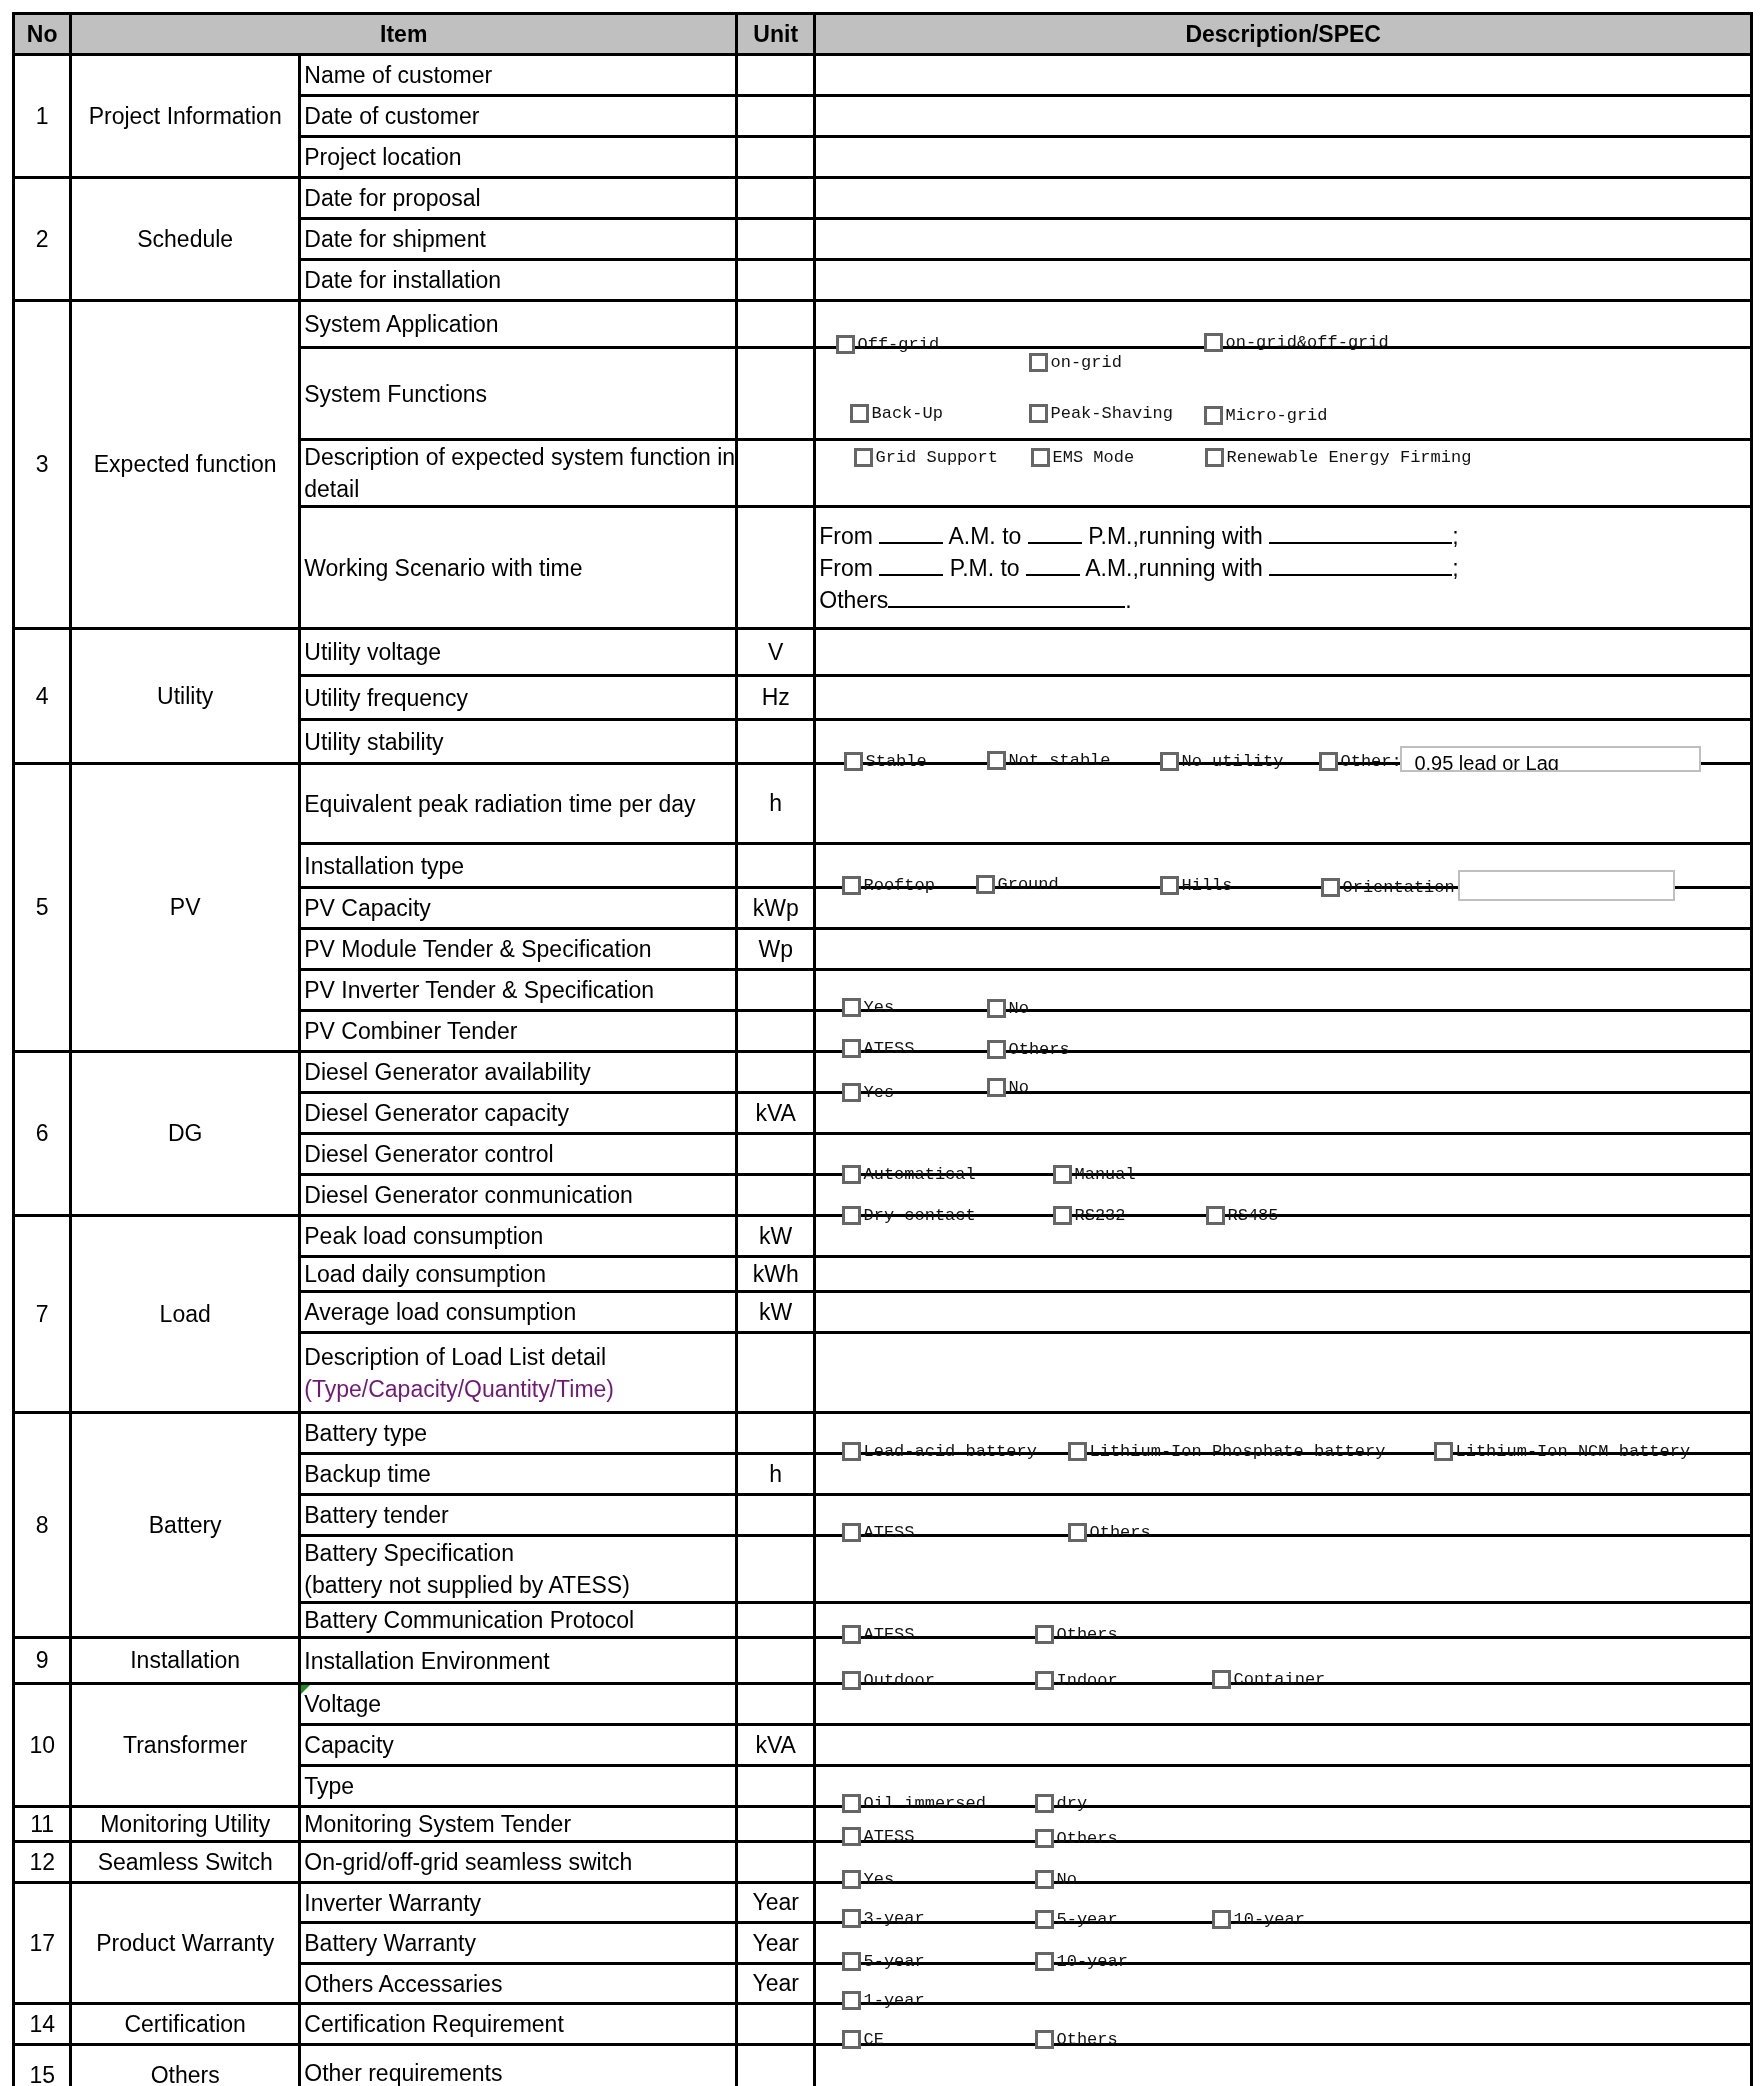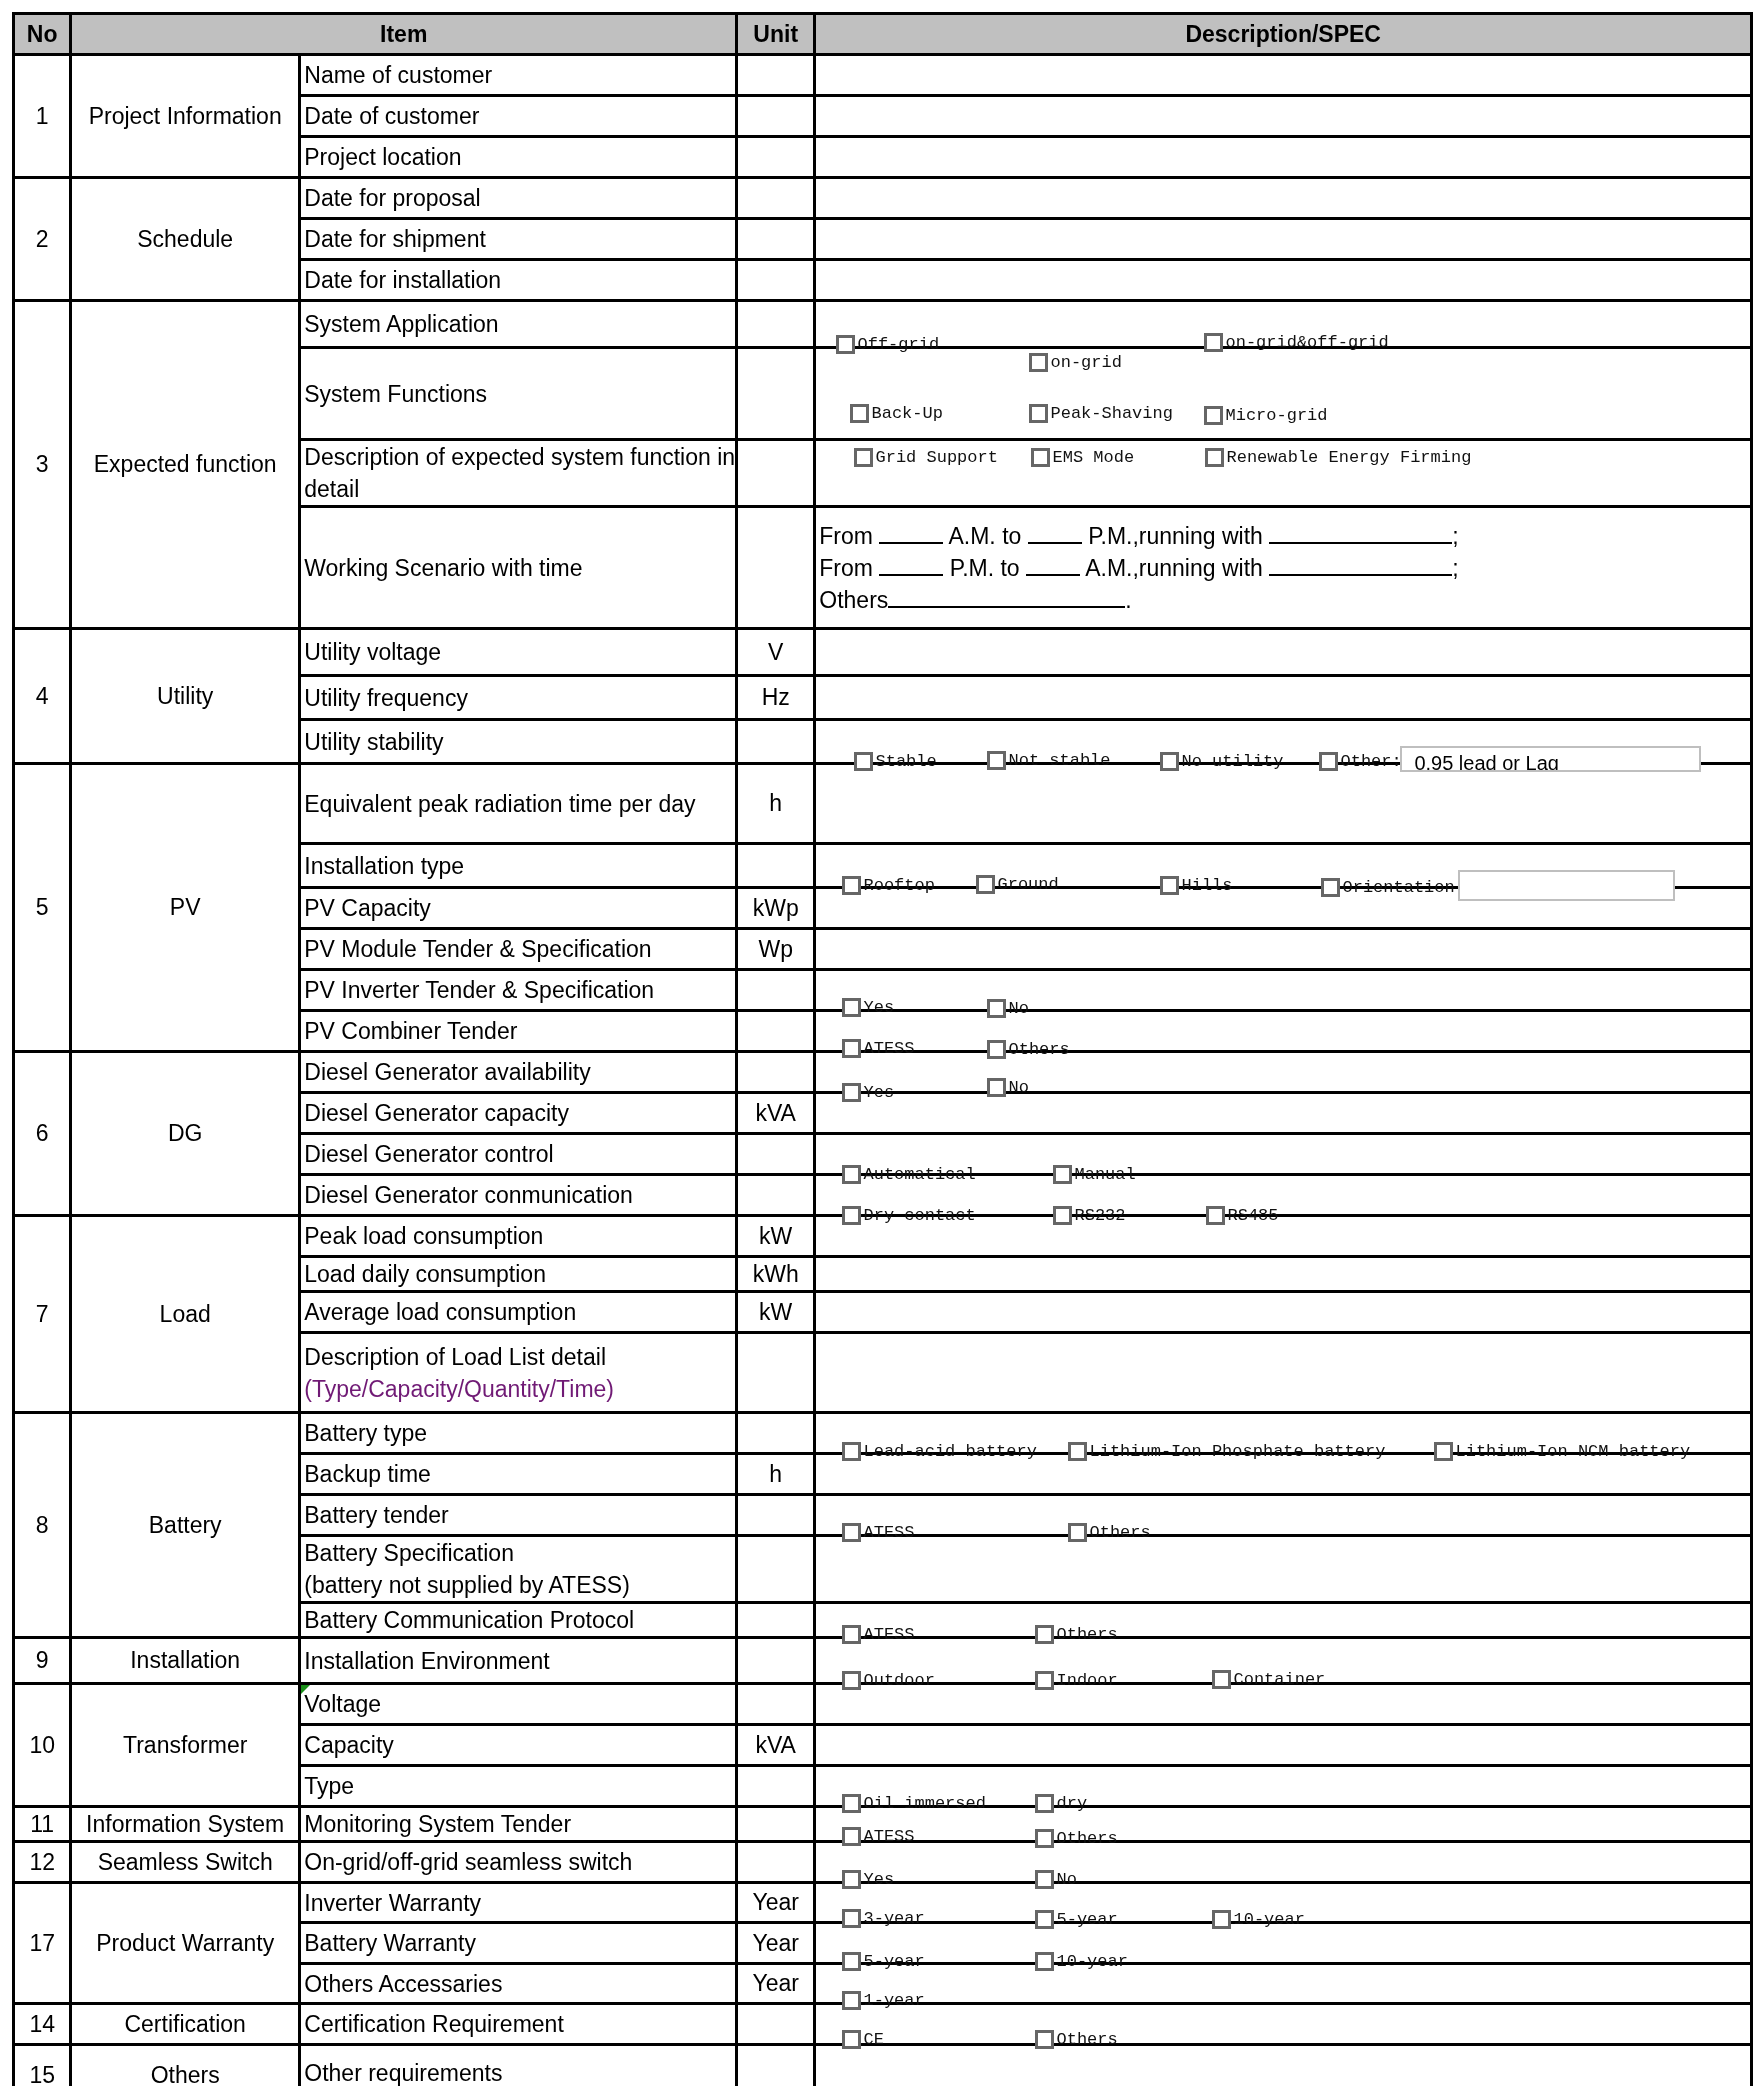--- a/index.html
+++ b/index.html
@@ -183,21 +183,21 @@
     <tr style="height:44px">
       <td class="c-item">Utility frequency</td>
       <td class="c-unit">Hz</td>
       <td class="c-desc"></td>
     </tr>
     <tr style="height:44px">
       <td class="c-item">Utility stability</td>
       <td class="c-unit"></td>
       <td class="c-desc">
         <div class="opts">
-          <span class="opt" style="left:38px;top:10.7px">
+          <span class="opt" style="left:28px;top:10.7px">
                 <span class="cb"></span>
                 <span>Stable</span>
               </span>
           <span class="opt" style="left:171px;top:9.2px">
                 <span class="cb"></span>
                 <span>Not stable</span>
               </span>
           <span class="opt" style="left:344px;top:10.7px">
                 <span class="cb"></span>
                 <span>No utility</span>
@@ -487,21 +487,21 @@
           <span class="opt" style="left:219px;top:7.6px">
                 <span class="cb"></span>
                 <span>dry</span>
               </span>
         </div>
       </td>
     </tr>
 
     <tr style="height:34px">
       <td class="c-no">11</td>
-      <td class="c-cat">Information System</td>
+      <td class="c-cat">Monitoring Utility</td>
       <td class="c-item">Monitoring System Tender</td>
       <td class="c-unit"></td>
       <td class="c-desc">
         <div class="opts">
           <span class="opt" style="left:26px;top:3.1px">
                 <span class="cb"></span>
                 <span>ATESS</span>
               </span>
           <span class="opt" style="left:219px;top:4.6px">
                 <span class="cb"></span>

